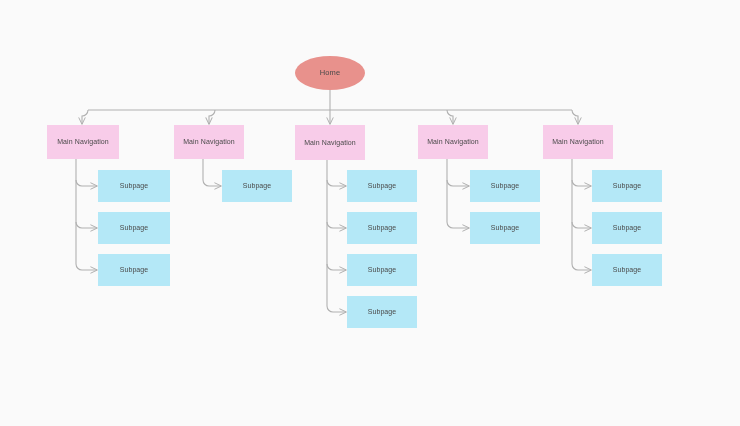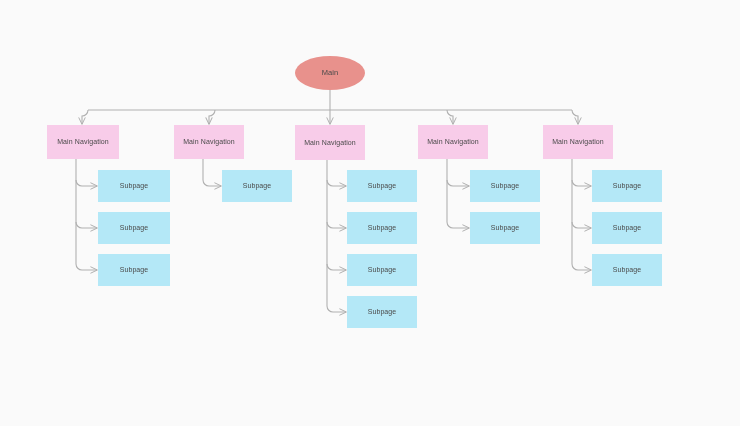--- a/index.html
+++ b/index.html
@@ -78,21 +78,21 @@
       <path d="M447,180 A6,6 0 0 0 453,186 L469,186" fill="none" stroke="#b0b0b0" stroke-width="1.1" stroke-linecap="butt" marker-end="url(#arrow)"></path>
       <path d="M447,222 A6,6 0 0 0 453,228 L469,228" fill="none" stroke="#b0b0b0" stroke-width="1.1" stroke-linecap="butt" marker-end="url(#arrow)"></path>
       <path d="M572,110 A6,6 0 0 0 578,116 L578,124" fill="none" stroke="#b0b0b0" stroke-width="1.1" stroke-linecap="butt" marker-end="url(#arrow)"></path>
       <path d="M572,159 L572,264" fill="none" stroke="#b0b0b0" stroke-width="1.1" stroke-linecap="butt"></path>
       <path d="M572,180 A6,6 0 0 0 578,186 L591,186" fill="none" stroke="#b0b0b0" stroke-width="1.1" stroke-linecap="butt" marker-end="url(#arrow)"></path>
       <path d="M572,222 A6,6 0 0 0 578,228 L591,228" fill="none" stroke="#b0b0b0" stroke-width="1.1" stroke-linecap="butt" marker-end="url(#arrow)"></path>
       <path d="M572,264 A6,6 0 0 0 578,270 L591,270" fill="none" stroke="#b0b0b0" stroke-width="1.1" stroke-linecap="butt" marker-end="url(#arrow)"></path>
     </svg>
   <div id="nodes">
       <div class="node node-home" style="left: 295px; top: 56px; width: 70px; height: 34px; background: rgb(232, 145, 140); color: rgb(74, 74, 74);">
-        <span>Main</span>
+        <span>Home</span>
       </div>
       <div class="node node-main" style="left: 47px; top: 125px; width: 72px; height: 34px; background: rgb(248, 204, 233); color: rgb(74, 74, 74);">
         <span>Main Navigation</span>
       </div>
       <div class="node node-sub" style="left: 98px; top: 170px; width: 72px; height: 32px; background: rgb(180, 232, 247); color: rgb(74, 74, 74);">
         <span>Subpage</span>
       </div>
       <div class="node node-sub" style="left: 98px; top: 212px; width: 72px; height: 32px; background: rgb(180, 232, 247); color: rgb(74, 74, 74);">
         <span>Subpage</span>
       </div>

